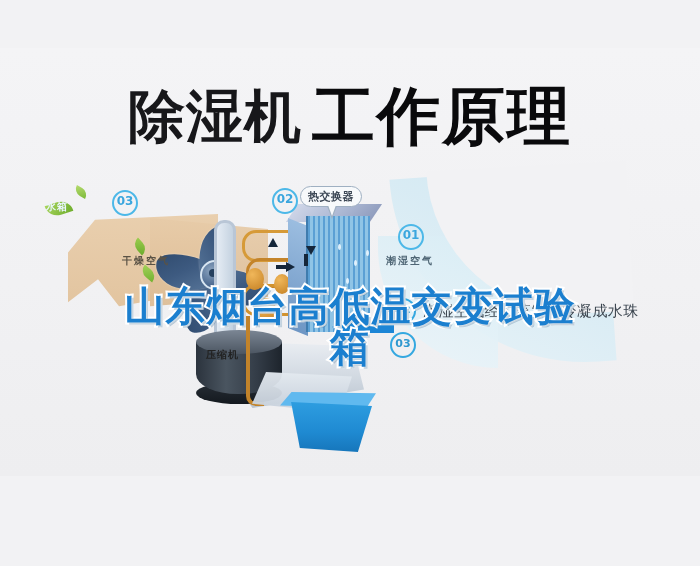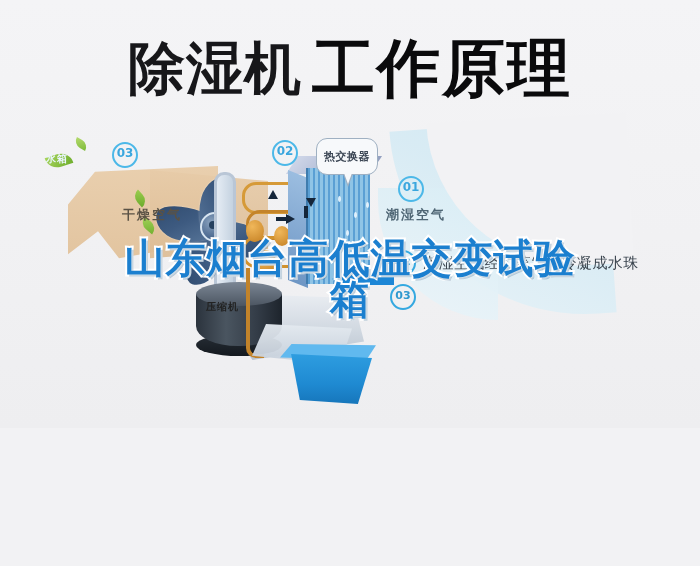--- a/index.html
+++ b/index.html
@@ -8,20 +8,21 @@
     width:700px;height:566px;
     background:#f2f2f4;
     font-family:"Liberation Sans","DejaVu Sans",sans-serif;
     overflow:hidden;
     position:relative;
   }
   #page{
     position:relative;width:700px;height:428px;
     background:linear-gradient(180deg,#f4f4f6 0%,#f1f1f3 55%,#eeeef0 100%);
     overflow:hidden;
+    margin-top:48px;
   }
 
   
   .title-wrap{
     position:absolute;left:0;top:26px;width:700px;
     text-align:center;white-space:nowrap;
   }
   .title-light{
     font-size:57px;font-weight:700;color:#17171a;letter-spacing:1px;
     vertical-align:middle;
@@ -227,38 +228,38 @@
     position:absolute;width:22px;height:22px;border-radius:50%;
     border:2px solid #4cb8e8;color:#3aa6de;font-size:12px;font-weight:700;
     line-height:19px;text-align:center;background:transparent;
     font-family:"DejaVu Sans",sans-serif;
   }
   .b03{left:112px;top:24px;}
   .b02{left:272px;top:22px;}
   .b01{left:398px;top:58px;}
 
   .bubble{
-    position:absolute;left:316px;top:20px;
-    padding:10px 7px;border:1px solid #9fb0c2;border-radius:11px;
+    position:absolute;left:300px;top:20px;
+    padding:2px 7px;border:1px solid #9fb0c2;border-radius:11px;
     background:#f7f9fb;color:#3b4654;font-size:11px;font-weight:700;
     white-space:nowrap;letter-spacing:.5px;
   }
   .bubble:after{
     content:"";position:absolute;left:26px;bottom:-13px;
     border-left:5px solid transparent;border-right:5px solid transparent;
     border-top:13px solid #9fb0c2;
   }
   .bubble:before{
     content:"";position:absolute;left:27px;bottom:-10px;z-index:2;
     border-left:4px solid transparent;border-right:4px solid transparent;
     border-top:11px solid #f7f9fb;
   }
 
   .flow-label{
-    position:absolute;font-size:13px;color:#4a5560;font-weight:700;
+    position:absolute;font-size:10px;color:#4a5560;font-weight:700;
     letter-spacing:2px;white-space:nowrap;
   }
   .fl-dry{left:122px;top:88px;color:#5a5245;}
   .fl-wet{left:386px;top:88px;color:#4f6675;font-family:Liberation Serif, serif;}
 
   
   .legend{position:absolute;left:390px;top:246px;width:300px;}
   .legend-row{
     display:flex;align-items:center;height:34px;white-space:nowrap;
   }

